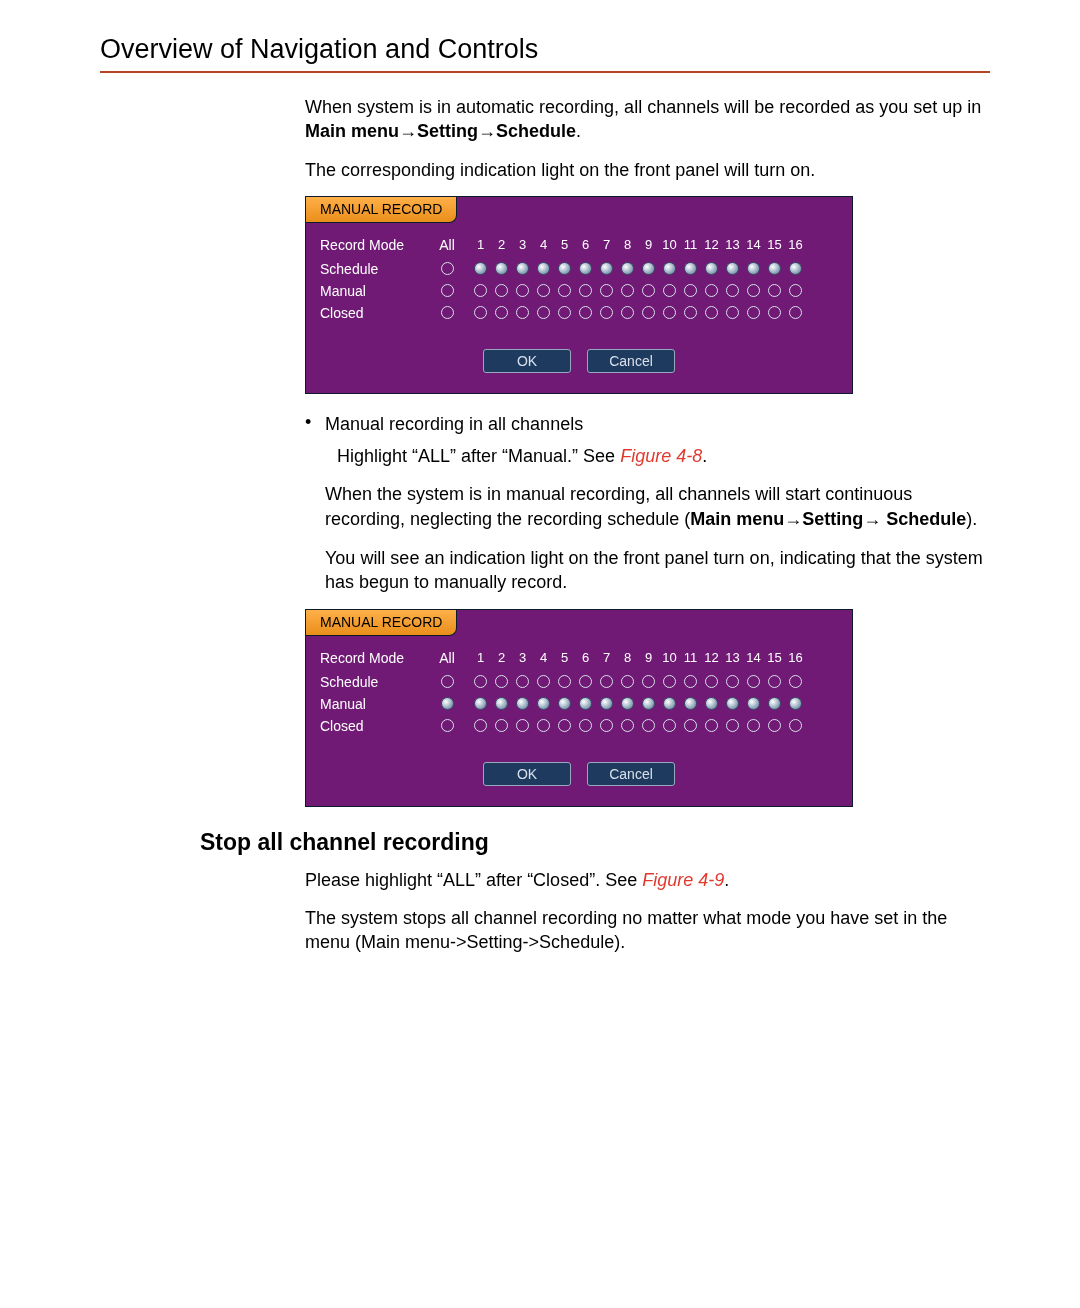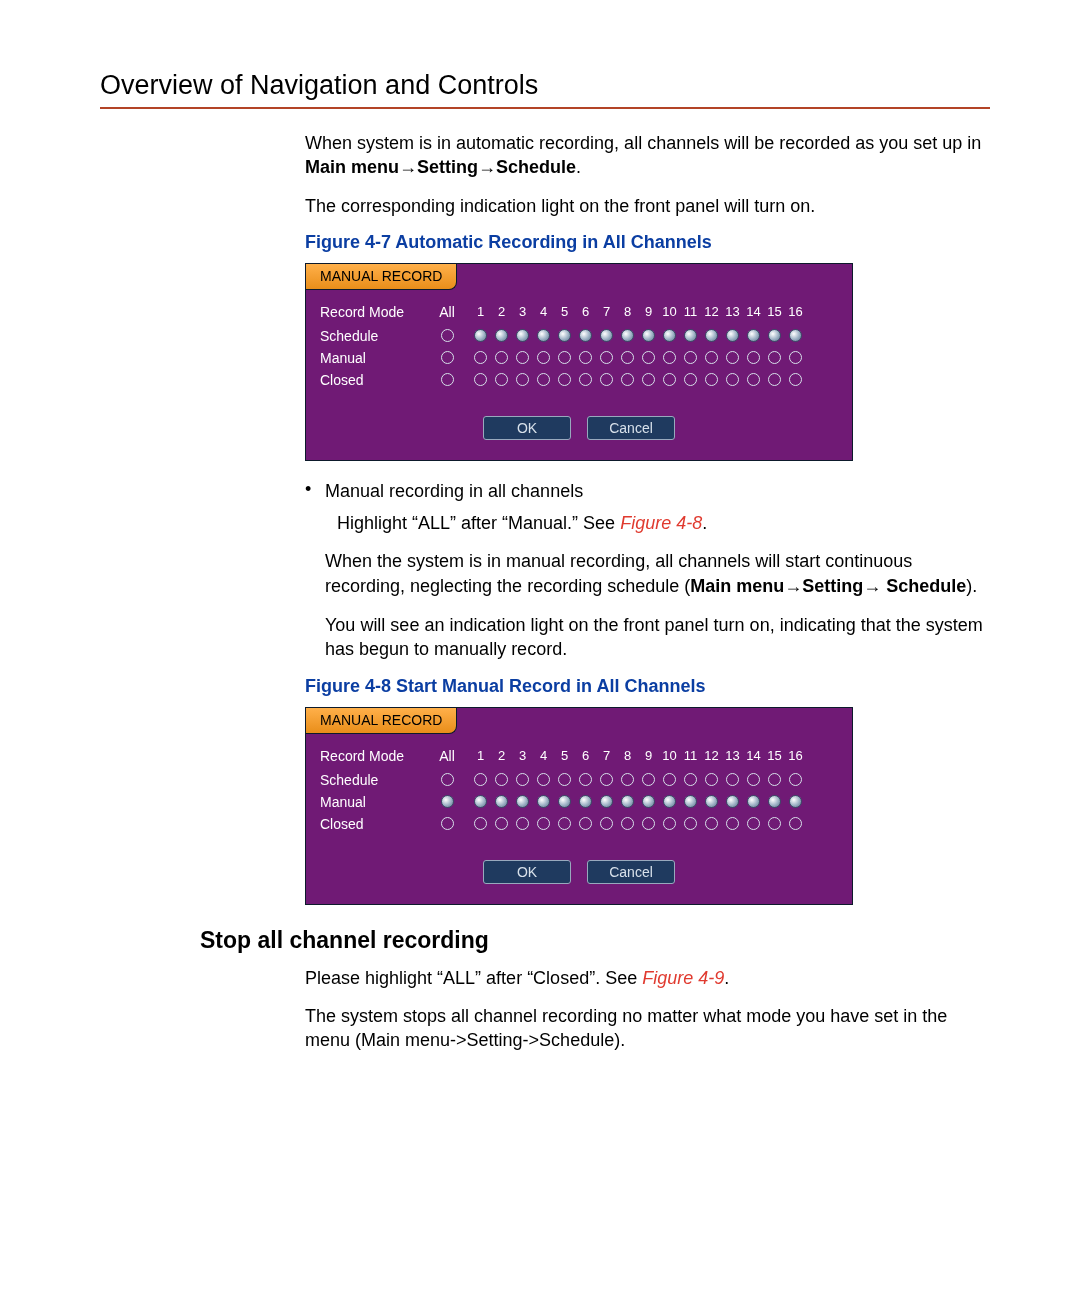--- a/index.html
+++ b/index.html
@@ -4,21 +4,21 @@
 <style>
   body {
     margin: 0;
     padding: 0;
     font-family: Arial, Helvetica, sans-serif;
     background: #fff;
     width: 1080px;
     box-sizing: border-box;
   }
   .page {
-    padding: 70px 90px 60px 100px;
+    padding: 34px 90px 60px 100px;
     box-sizing: border-box;
   }
   .title {
     font-size: 27px;
     border-bottom: 2px solid #b34426;
     padding-bottom: 6px;
     margin-bottom: 22px;
     color: #000;
   }
   .content-indent {
@@ -146,21 +146,20 @@
   <div class="title">Overview of Navigation and Controls</div>
 
   <div class="content-indent">
 
     <p class="para">
       <span>When system is in automatic recording, all channels will be recorded as you set up in </span><span class="bold">Main menu→Setting→Schedule</span><span>.</span>
     </p>
 
     <p class="para">The corresponding indication light on the front panel will turn on.</p>
 
-    <div class="fig-caption">Figure 4-7 Automatic Recording in All Channels</div>
 
     <div class="panel">
       <div class="panel-tab-row">
         <div class="panel-tab">MANUAL RECORD</div>
       </div>
       <div class="panel-body">
         <div class="grid-head">
           <div class="label-col">Record Mode</div>
           <div class="all-col">All</div>
           <div class="ch-cols">
@@ -369,21 +368,20 @@
     <p class="para" style="margin-left:32px;">
       <span>Highlight “ALL” after “Manual.” See </span><span class="red-ref">Figure 4-8</span><span>.</span>
     </p>
 
     <p class="para" style="margin-left:20px;">
       <span>When the system is in manual recording, all channels will start continuous recording, neglecting the recording schedule (</span><span class="bold">Main menu→Setting→ Schedule</span><span>).</span>
     </p>
 
     <p class="para" style="margin-left:20px;margin-top:15px;">You will see an indication light on the front panel turn on, indicating that the system has begun to manually record.</p>
 
-    <div class="fig-caption">Figure 4-8 Start Manual Record in All Channels</div>
 
     <div class="panel">
       <div class="panel-tab-row">
         <div class="panel-tab">MANUAL RECORD</div>
       </div>
       <div class="panel-body">
         <div class="grid-head">
           <div class="label-col">Record Mode</div>
           <div class="all-col">All</div>
           <div class="ch-cols">

